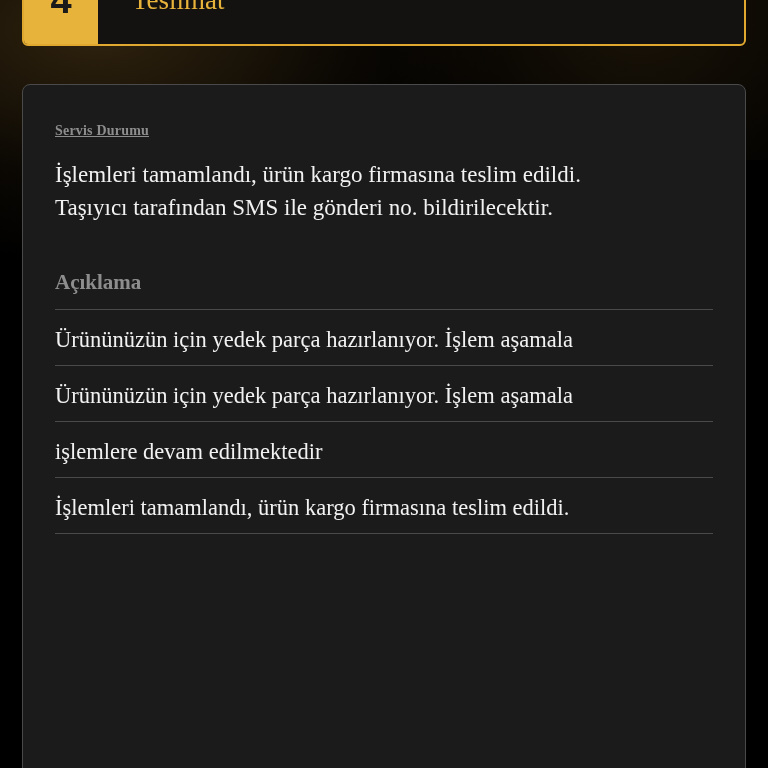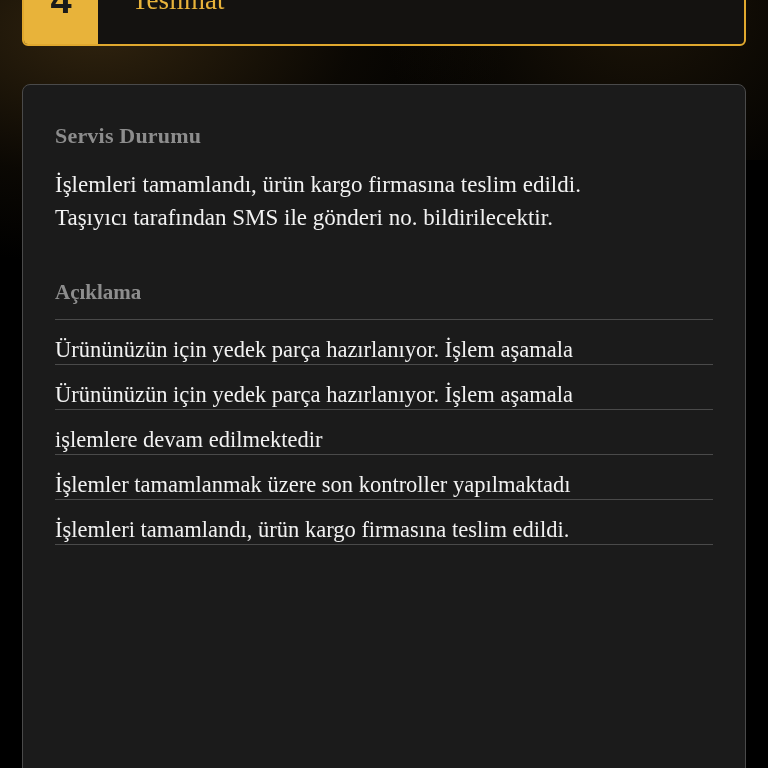--- a/index.html
+++ b/index.html
@@ -79,25 +79,26 @@
     width: 724px;
     height: 700px;
     box-sizing: border-box;
     border: 1px solid #4a4a4a;
     border-radius: 8px;
     background: #1b1b1b;
     padding: 30px 32px 0 32px;
   }
   .section-title {
     color: #8d8d8d;
-    font-size: 22px;
+    font-size: 14px;
     font-weight: bold;
     font-family: "Liberation Serif", serif;
     letter-spacing: 0.2px;
     margin: 8px 0 8px 0;
+    text-decoration: underline;
   }
   .status-text {
     color: #f2f2f2;
     font-size: 23px;
     line-height: 1.42;
     margin-top: 20px;
     margin-bottom: 0;
     white-space: pre-line;
   }
   .desc-title {
@@ -107,21 +108,21 @@
     font-family: "Liberation Serif", serif;
     margin-top: 46px;
   }
   .desc-list {
     margin-top: 14px;
   }
   .desc-item {
     color: #f2f2f2;
     font-size: 22.5px;
     line-height: 1.2;
-    padding: 16px 0 1px 0;
+    padding: 16px 0 12px 0;
     border-bottom: 1px solid #4a4a4a;
     white-space: nowrap;
     overflow: hidden;
   }
   .desc-item:first-child {
     border-top: 1px solid #4a4a4a;
   }
 </style>
 </head>
 <body>
@@ -138,16 +139,15 @@
   <div class="section-title">Servis Durumu</div>
   <div class="status-text">İşlemleri tamamlandı, ürün kargo firmasına teslim edildi.
 Taşıyıcı tarafından SMS ile gönderi no. bildirilecektir.</div>
 
   <div class="desc-title">Açıklama</div>
 
   <div class="desc-list">
     <div class="desc-item">Ürününüzün için yedek parça hazırlanıyor. İşlem aşamala</div>
     <div class="desc-item">Ürününüzün için yedek parça hazırlanıyor. İşlem aşamala</div>
     <div class="desc-item">işlemlere devam edilmektedir</div>
-    <div class="desc-item">İşlemler tamamlanmak üzere son kontroller yapılmaktadı</div>
     <div class="desc-item">İşlemleri tamamlandı, ürün kargo firmasına teslim edildi.</div>
   </div>
 </div>
 
 </body></html>

